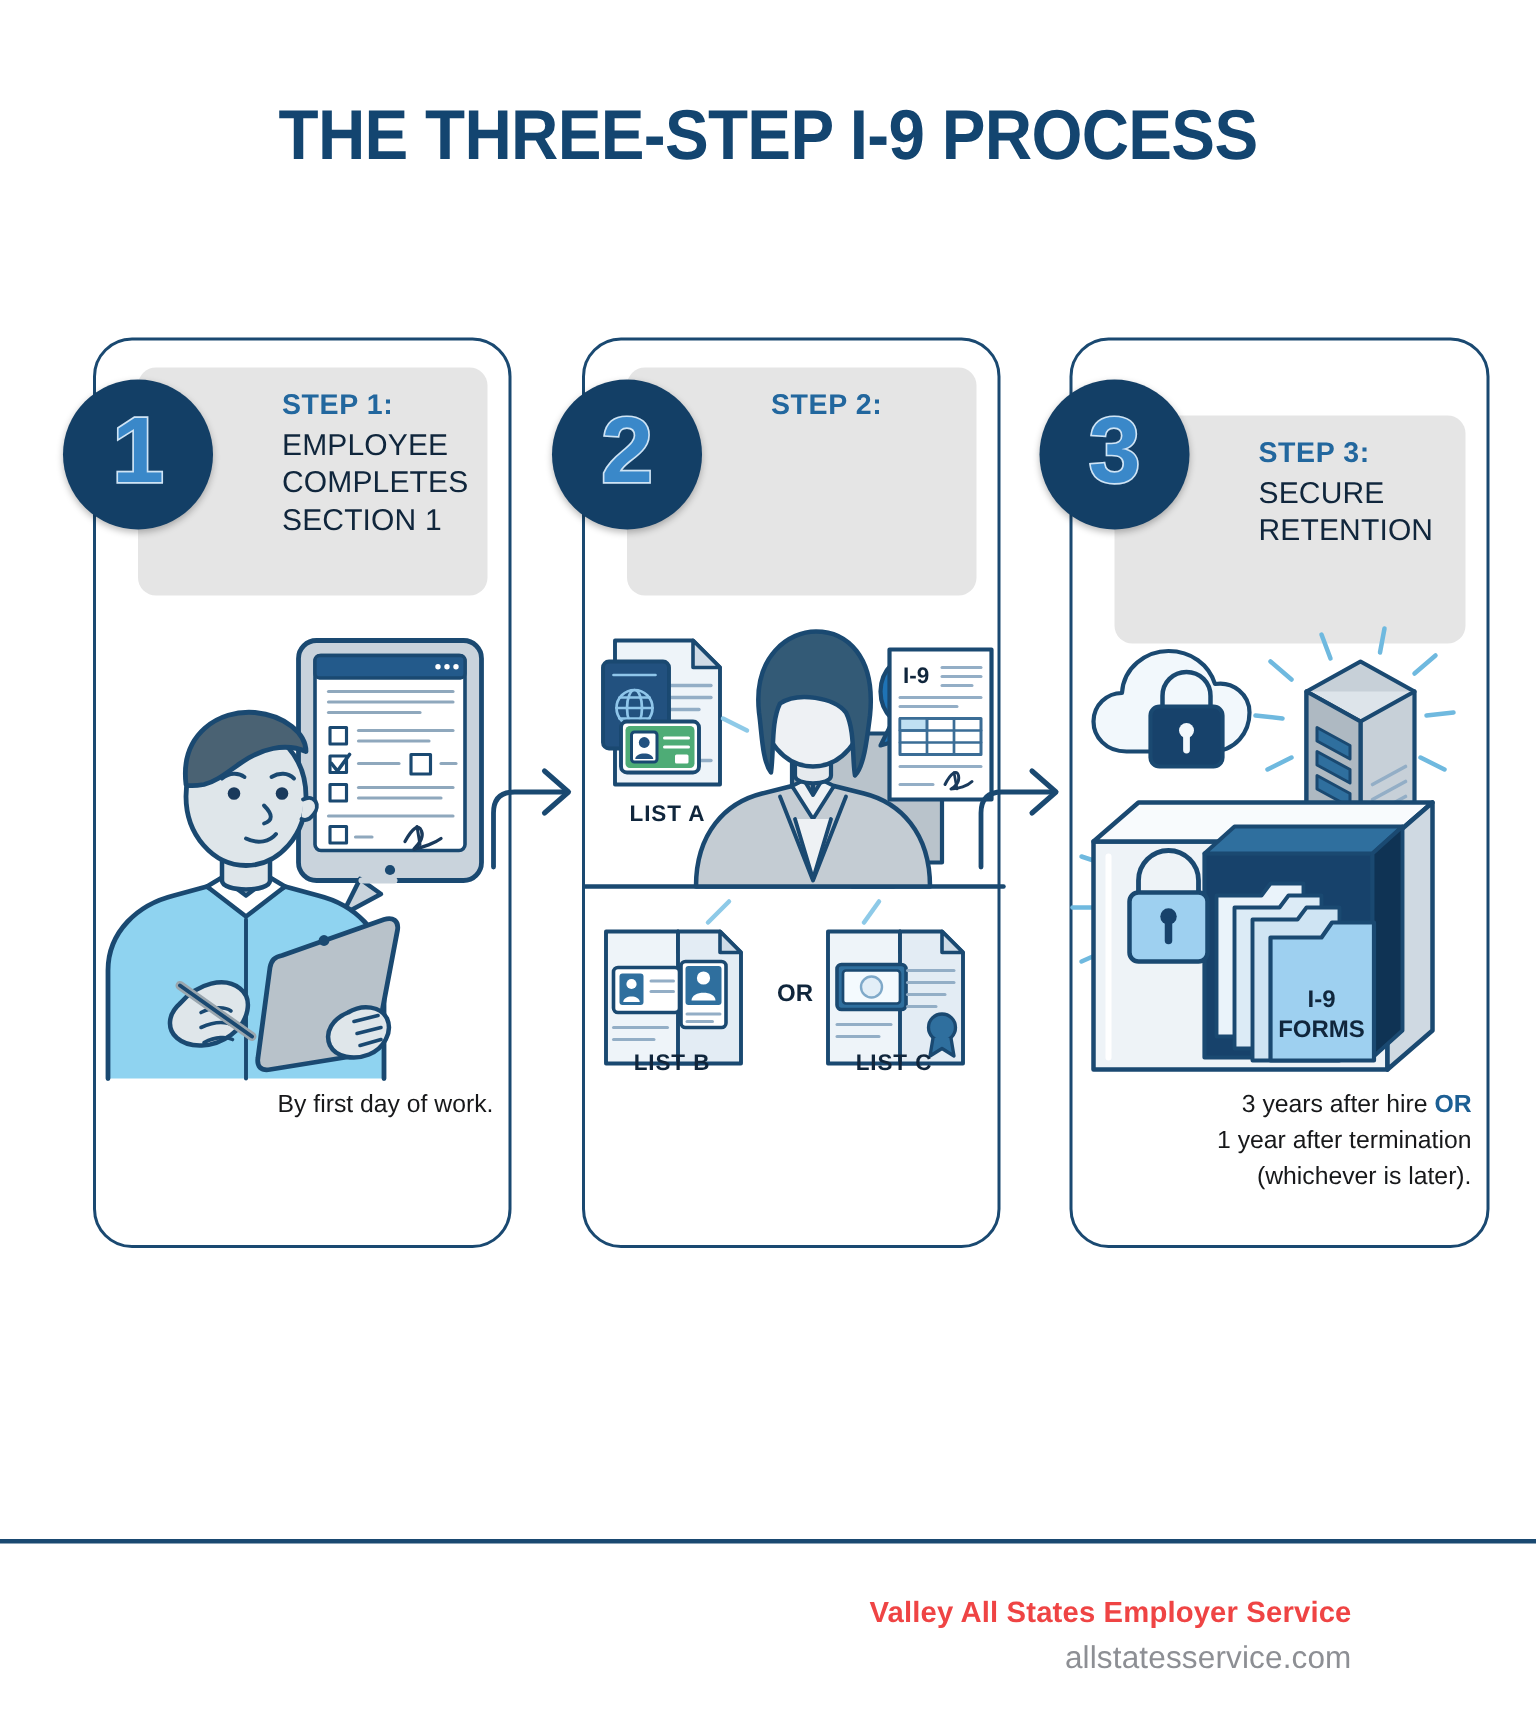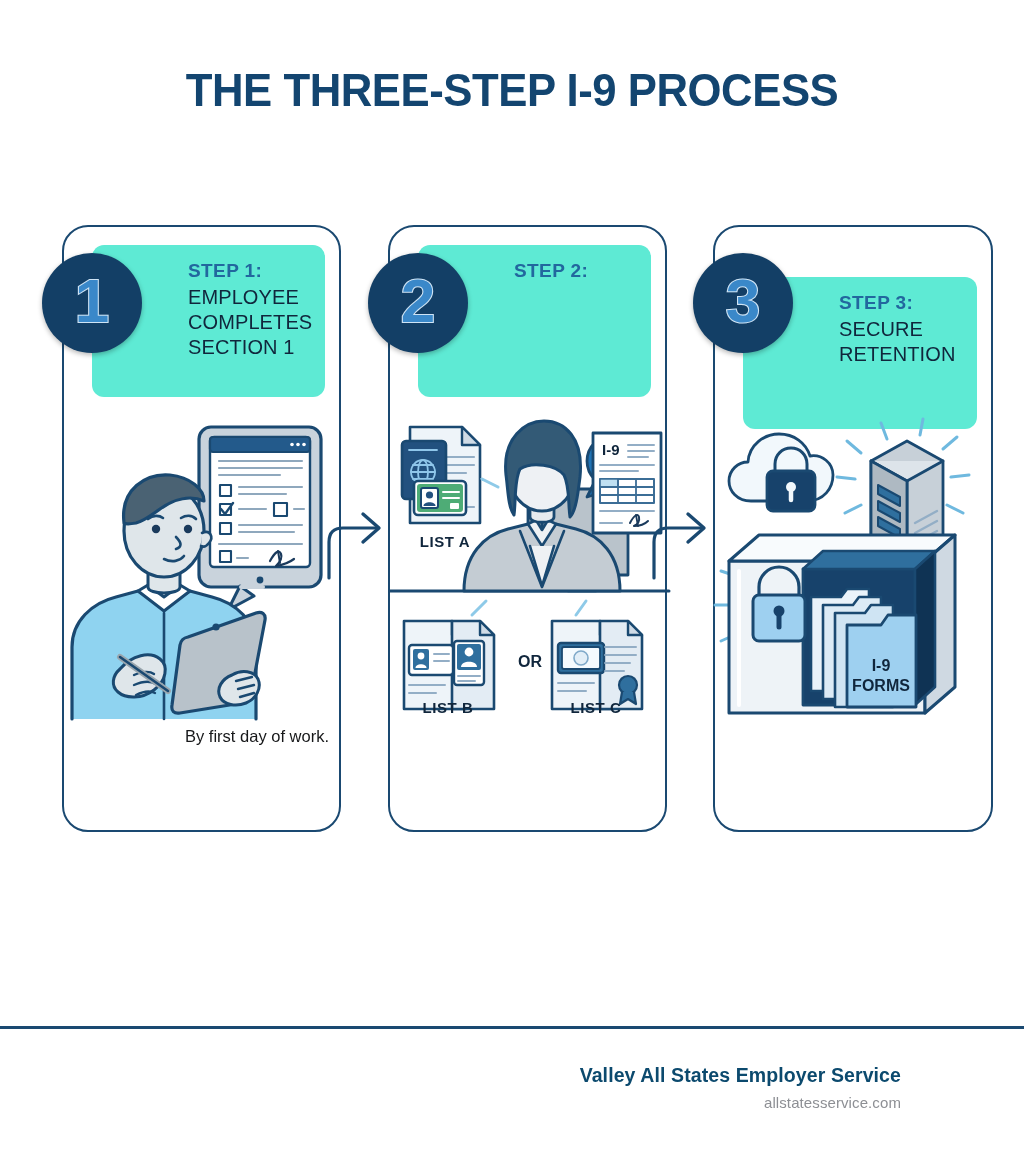--- a/index.html
+++ b/index.html
@@ -36,21 +36,21 @@
     background:#ffffff;
     box-sizing:border-box;
   }
   #card-1{left:62px;width:279px;}
   #card-2{left:388px;width:279px;}
   #card-3{left:713px;width:280px;}
 
   
   .card-head{
     position:absolute;left:28px;right:14px;top:18px;
-    background:#5eead4;
+    background:#e5e5e5;
     border-radius:12px;
     min-height:152px;
     padding:14px 12px 14px 96px;
     box-sizing:border-box;
   }
   #card-3 .card-head{min-height:152px;margin-top:32px;}
   .step-kicker{
     font-size:19px;font-weight:bold;letter-spacing:.4px;
     color:#22679e;line-height:24px;margin:0 0 2px 0;
   }
@@ -94,26 +94,26 @@
   }
   .caption b{color:#1c5f94;font-weight:bold;}
 
   
   .footer-rule{
     position:absolute;left:0;top:1026px;width:1024px;height:3px;
     background:#1a4971;
   }
   .footer-name{
     position:absolute;right:123px;top:1064px;
-    font-size:19.5px;font-weight:bold;color:#0c4a6e;
+    font-size:19.5px;font-weight:bold;color:#ef4444;
     letter-spacing:.1px;
   }
   .footer-url{
     position:absolute;right:123px;top:1094px;
-    font-size:15px;color:#8d8f94;letter-spacing:.1px;
+    font-size:21px;color:#8d8f94;letter-spacing:.1px;
   }
   svg{display:block;overflow:visible;}
 </style>
 </head>
 <body>
 
 <div id="page">
 
   <div class="title">THE THREE-STEP I-9 PROCESS</div>
 
@@ -495,19 +495,24 @@
 
             <path d="M44 178 v-10 c0 -11 9 -20 20 -20 c11 0 20 9 20 20 v10" fill="none" stroke="#1a4971" stroke-width="3.2"></path>
             <rect x="38" y="176" width="52" height="46" rx="6" fill="#9ed0f0" stroke="#1a4971" stroke-width="3"></rect>
             <circle cx="64" cy="192" r="5.5" fill="#17426b" stroke="none"></circle>
             <path d="M64 195 l0 13" stroke="#17426b" stroke-width="5"></path>
           </g>
         </g>
       </svg>
     </div>
 
+    <div class="caption">
+      <span>3 years after hire </span><b>OR</b><br>
+      <span>1 year after termination</span><br>
+      <span>(whichever is later).</span>
+    </div>
   </div>
 
   <div class="footer-rule"></div>
   <div class="footer-name">Valley All States Employer Service</div>
   <div class="footer-url">allstatesservice.com</div>
 
 </div>
 
 </body></html>

